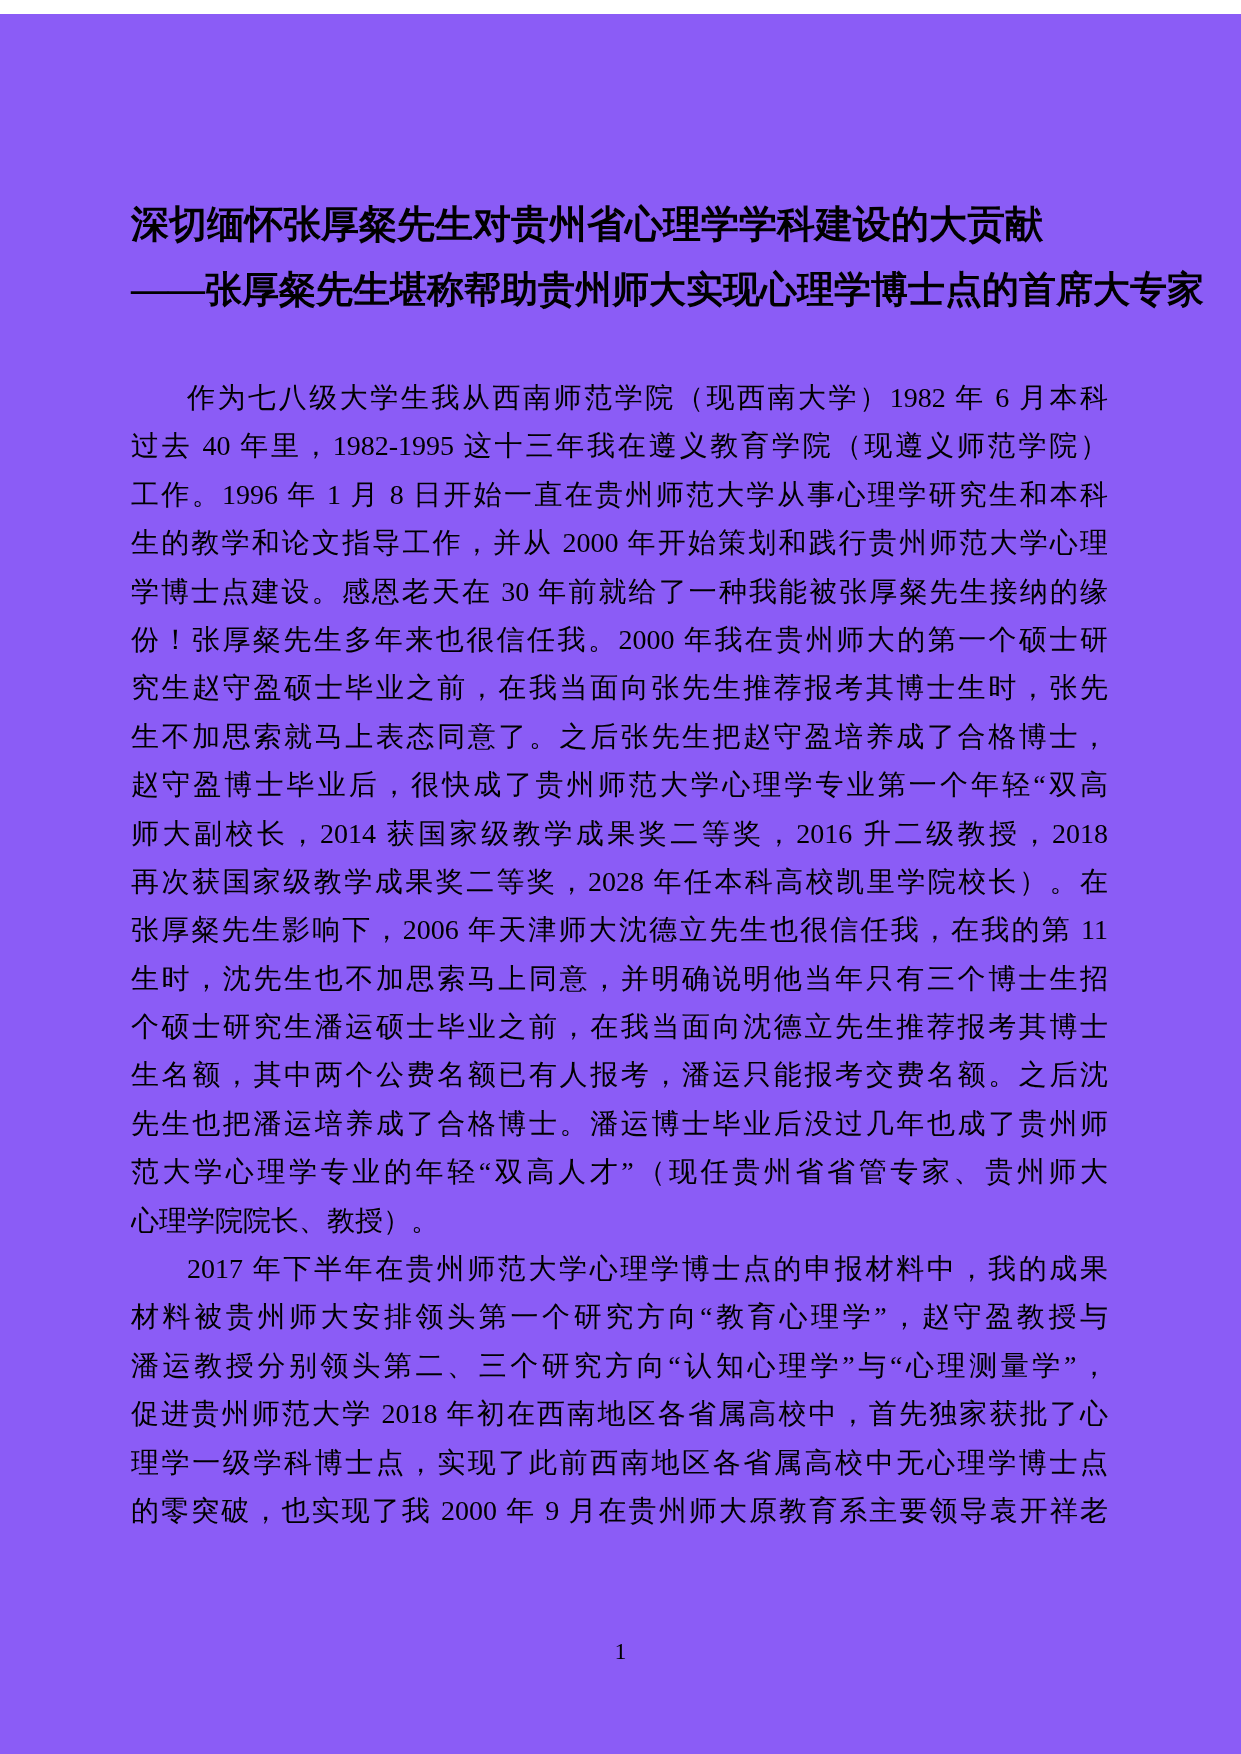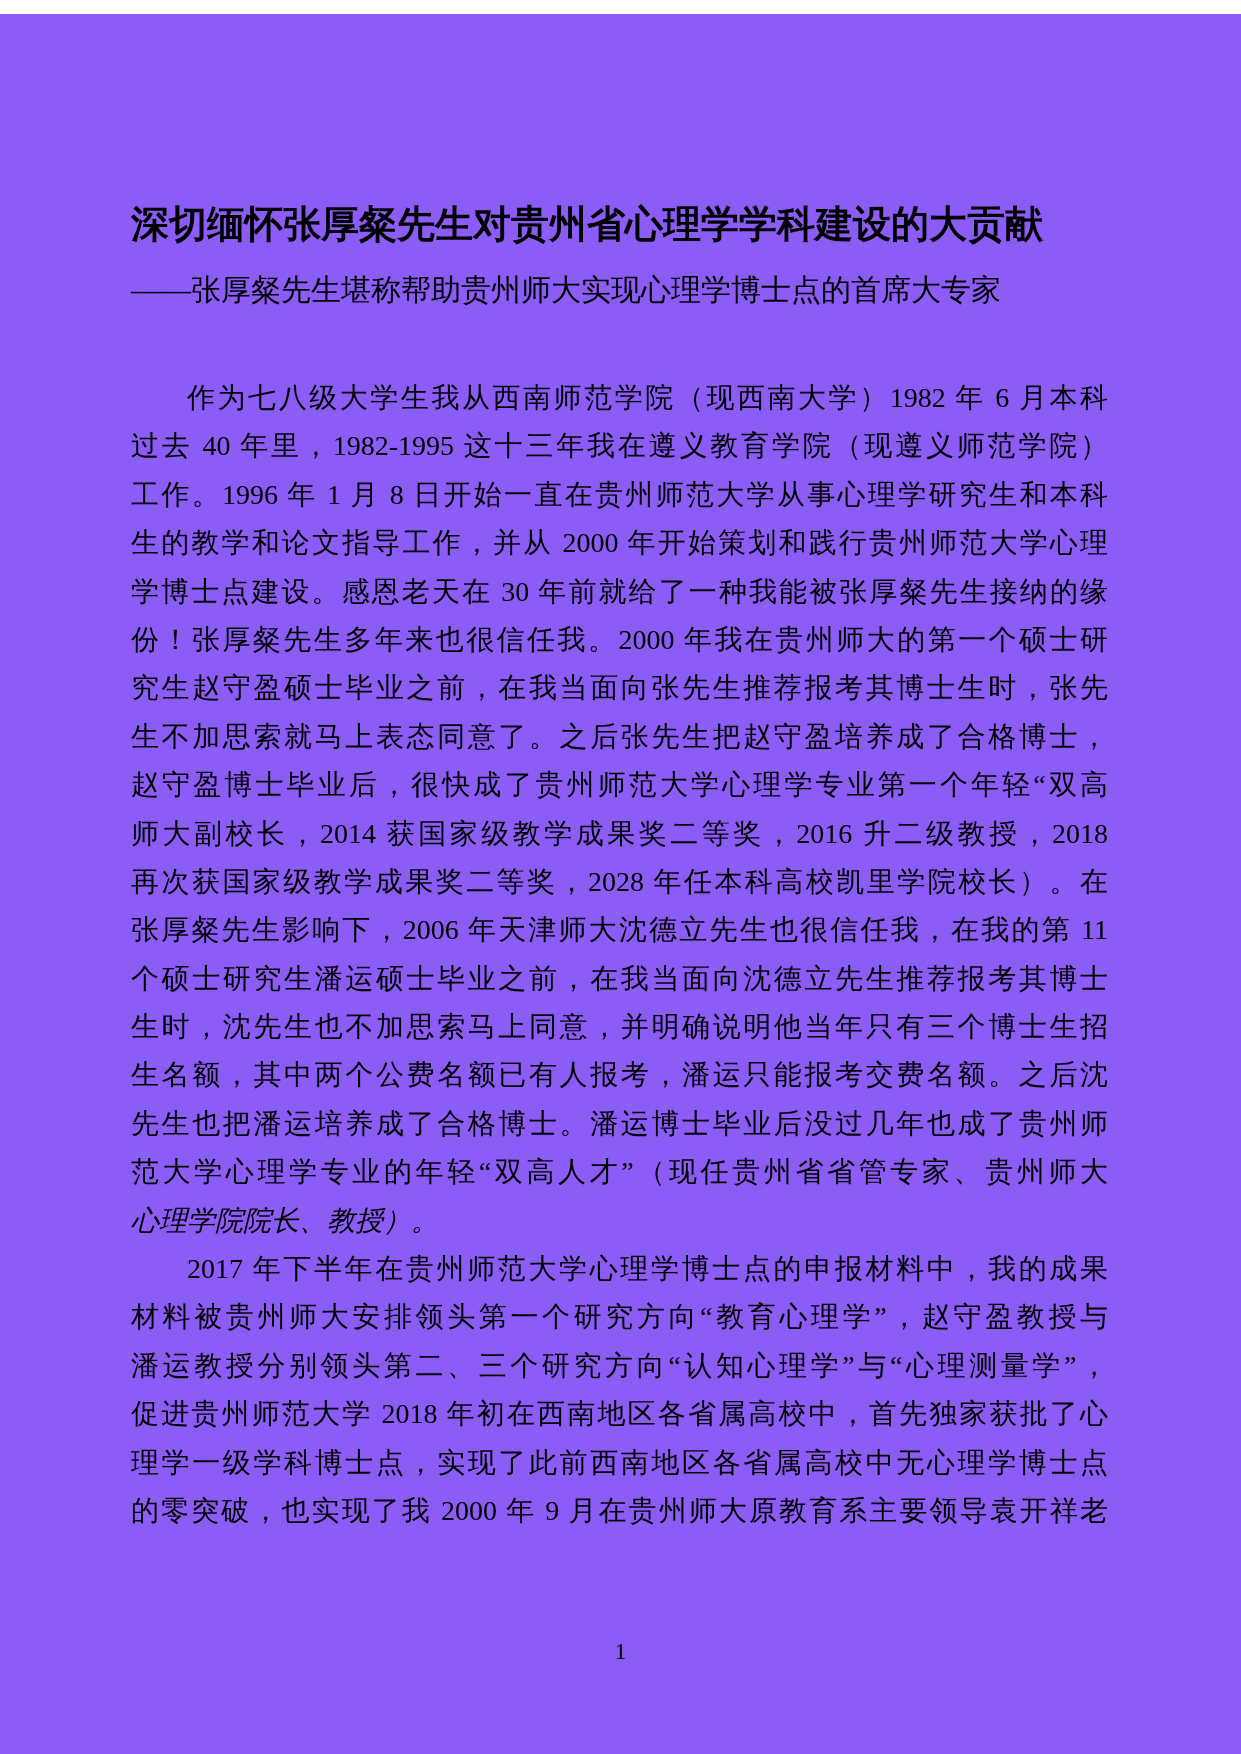--- a/index.html
+++ b/index.html
@@ -21,42 +21,41 @@
   }
   .doc-title {
     margin: 0;
     font-size: 38px;
     font-weight: bold;
     line-height: 48px;
     white-space: nowrap;
   }
   .doc-subtitle {
     margin: 22px 0 0 0;
-    font-size: 30px;
-    font-weight: normal;
+    font-size: 37px;
+    font-weight: bold;
     line-height: 40px;
     white-space: nowrap;
   }
   .doc-body {
     margin-top: 64px;
   }
   .line {
     font-size: 28px;
     line-height: 48.4px;
     height: 48.4px;
     overflow: hidden;
   }
   .j {
     text-align: justify;
     text-align-last: justify;
   }
   .l {
     text-align: right;
     text-align-last: left;
-    font-style: italic;
   }
   .ind {
     text-indent: 2em;
   }
   .page-number {
     position: absolute;
     left: 0;
     right: 0;
     top: 1622px;
     text-align: center;
@@ -81,22 +80,22 @@
       <div class="line j">工作。1996 年 1 月 8 日开始一直在贵州师范大学从事心理学研究生和本科</div>
       <div class="line j">生的教学和论文指导工作，并从 2000 年开始策划和践行贵州师范大学心理</div>
       <div class="line j">学博士点建设。感恩老天在 30 年前就给了一种我能被张厚粲先生接纳的缘</div>
       <div class="line j">份！张厚粲先生多年来也很信任我。2000 年我在贵州师大的第一个硕士研</div>
       <div class="line j">究生赵守盈硕士毕业之前，在我当面向张先生推荐报考其博士生时，张先</div>
       <div class="line j">生不加思索就马上表态同意了。之后张先生把赵守盈培养成了合格博士，</div>
       <div class="line j">赵守盈博士毕业后，很快成了贵州师范大学心理学专业第一个年轻“双高</div>
       <div class="line j">师大副校长，2014 获国家级教学成果奖二等奖，2016 升二级教授，2018</div>
       <div class="line j">再次获国家级教学成果奖二等奖，2028 年任本科高校凯里学院校长）。在</div>
       <div class="line j">张厚粲先生影响下，2006 年天津师大沈德立先生也很信任我，在我的第 11</div>
+      <div class="line j">生时，沈先生也不加思索马上同意，并明确说明他当年只有三个博士生招</div>
       <div class="line j">个硕士研究生潘运硕士毕业之前，在我当面向沈德立先生推荐报考其博士</div>
-      <div class="line j">生时，沈先生也不加思索马上同意，并明确说明他当年只有三个博士生招</div>
       <div class="line j">生名额，其中两个公费名额已有人报考，潘运只能报考交费名额。之后沈</div>
       <div class="line j">先生也把潘运培养成了合格博士。潘运博士毕业后没过几年也成了贵州师</div>
       <div class="line j">范大学心理学专业的年轻“双高人才”（现任贵州省省管专家、贵州师大</div>
       <div class="line l">心理学院院长、教授）。</div>
     </div>
 
     <div>
       <div class="line j ind">2017 年下半年在贵州师范大学心理学博士点的申报材料中，我的成果</div>
       <div class="line j">材料被贵州师大安排领头第一个研究方向“教育心理学”，赵守盈教授与</div>
       <div class="line j">潘运教授分别领头第二、三个研究方向“认知心理学”与“心理测量学”，</div>

